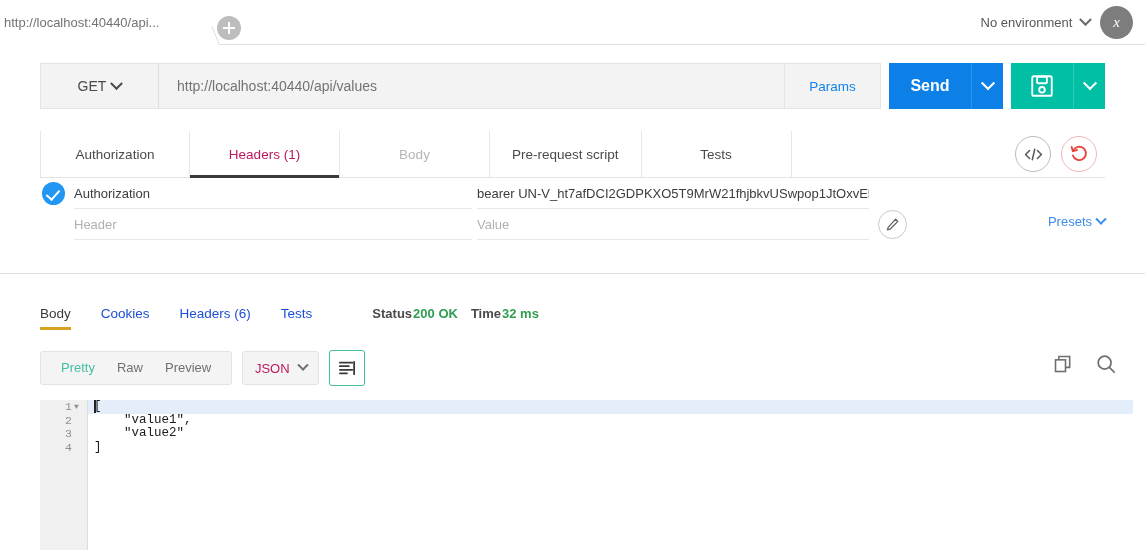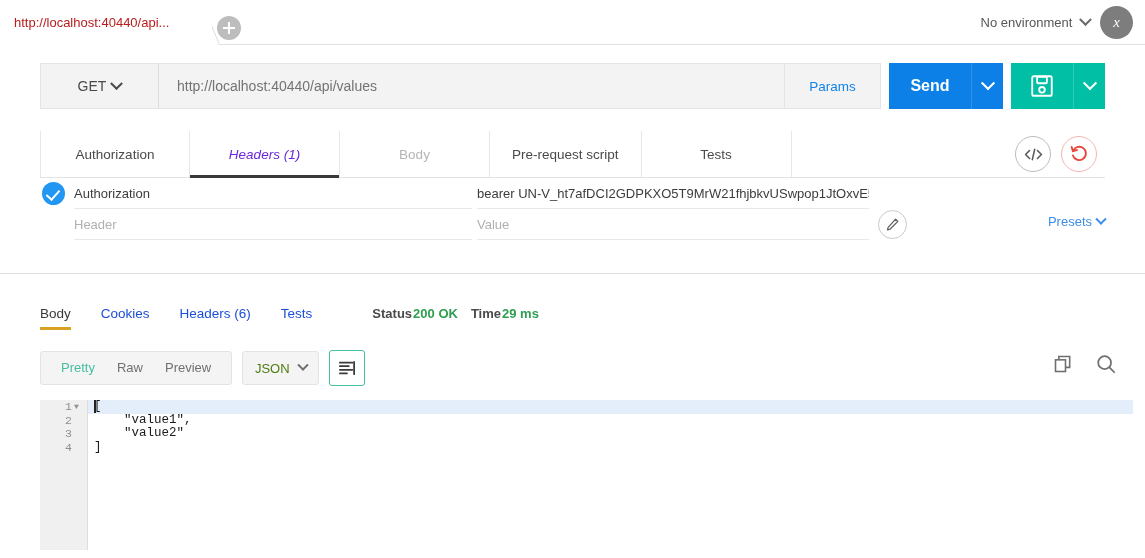--- a/index.html
+++ b/index.html
@@ -19,23 +19,23 @@
     background: #ffffff;
     border-bottom: 1px solid #e0e0e0;
   }
   .req-tab {
     position: absolute;
     left: 0; top: 0;
     width: 212px; height: 45px;
     background: #ffffff;
     display: flex;
     align-items: center;
-    padding-left: 14px;
-    font-size: 13px;
-    color: #b91c1c;
+    padding-left: 4px;
+    font-size: 13px;
+    color: #737373;
     border-right: none;
     z-index: 3;
   }
   .tab-slant {
     position: absolute;
     left: 180px; top: 0;
     width: 40px; height: 45px;
     background: #ffffff;
     border-right: 1px solid #dcdcdc;
     transform: skewX(22deg);
@@ -209,21 +209,21 @@
     padding: 0 22px;
     display: flex;
     align-items: center;
     justify-content: center;
     font-size: 13.5px;
     color: #4a4a4a;
     border-right: 1px solid #e7e7e7;
     position: relative;
     cursor: pointer;
   }
-  .rtab.active { color: #6d28d9; font-style: italic; }
+  .rtab.active { color: #be185d; }
   .rtab.active::after {
     content: "";
     position: absolute;
     left: 0; right: 0; bottom: -1px;
     height: 3px;
     background: #3a3a3a;
   }
   .rtab.dim { color: #b5b5b5; }
   .rtab:first-child { border-left: 1px solid #e7e7e7; }
 
@@ -390,21 +390,21 @@
     margin-left: 10px;
     width: 77px; height: 34px;
     background: #f4f4f4;
     border: 1px solid #e3e3e3;
     border-radius: 3px;
     display: flex;
     align-items: center;
     justify-content: center;
     gap: 9px;
     font-size: 13px;
-    color: #4d7c0f;
+    color: #be185d;
     cursor: pointer;
   }
   .gchev {
     display: inline-block;
     width: 8px; height: 8px;
     border-right: 2.4px solid #707070;
     border-bottom: 2.4px solid #707070;
     transform: rotate(45deg) translate(-2px,-2px);
   }
   .wrap-btn {
@@ -614,21 +614,21 @@
       <span>Headers (6)</span>
     </div>
     <div class="restab">
       <span>Tests</span>
     </div>
 
     <div class="meta">
       <span class="meta-label">Status</span>
       <span class="meta-val">200 OK</span>
       <span class="meta-label" style="margin-left:12px">Time</span>
-      <span class="meta-val">29 ms</span>
+      <span class="meta-val">32 ms</span>
     </div>
   </div>
 
   <div class="toolbar">
     <div class="fmt-group">
       <div class="fmt active">
         <span>Pretty</span>
       </div>
       <div class="fmt">
         <span>Raw</span>

